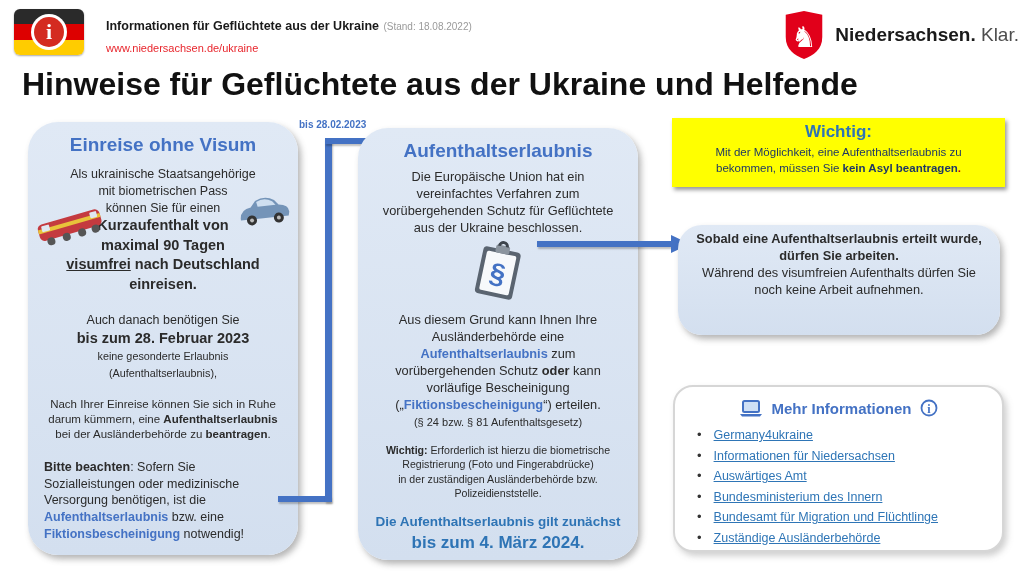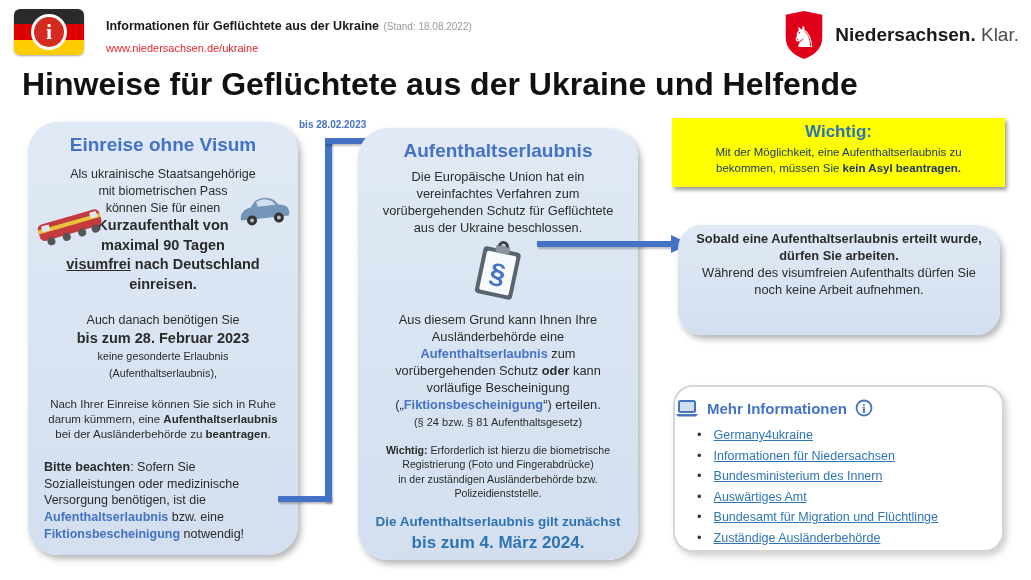--- a/index.html
+++ b/index.html
@@ -52,21 +52,21 @@
                box-shadow:2px 3px 4px rgba(0,0,0,.4);}
   #box-wichtig .wtitle{text-align:center;font-size:17px;font-weight:bold;color:#2e74b5;margin-top:4px;}
   #box-wichtig .wbody{text-align:center;font-size:11.5px;color:#1f3864;line-height:1.4;margin-top:2px;}
 
   #box-arbeit{left:678px;top:225px;width:322px;height:110px;border-radius:24px;}
   #box-arbeit .boxtitle{font-size:17px;margin-top:10px;}
   #box-arbeit .btext{font-size:12.8px;margin-top:5px;}
 
   #box-info{position:absolute;left:673px;top:385px;width:327px;height:163px;background:#fff;
             border:2px solid #d6d6d6;border-radius:20px;box-shadow:3px 4px 6px rgba(120,120,120,.35);}
-  .info-head{display:flex;align-items:center;justify-content:flex-start;gap:8px;margin-top:12px;
+  .info-head{display:flex;align-items:center;justify-content:center;gap:8px;margin-top:12px;
              color:#4472c4;font-weight:bold;font-size:15px;}
   .info-list{list-style:none;margin:8px 0 0;padding:0 0 0 22px;}
   .info-list li{display:flex;align-items:baseline;gap:12px;line-height:1.56;font-size:12.5px;}
   .info-list li::before{content:"•";color:#333;font-size:13px;}
   .info-list a{color:#2e75b6;text-decoration:underline;cursor:pointer;}
 
   
   .conn{position:absolute;background:#4472c4;box-shadow:1px 2px 2px rgba(0,0,0,.25);}
   .arrowhead{position:absolute;width:0;height:0;border-top:9px solid transparent;border-bottom:9px solid transparent;
              border-left:19px solid #4472c4;}
@@ -182,26 +182,26 @@
       </svg>
     </div>
     <ul class="info-list">
         <li>
           <a>Germany4ukraine</a>
         </li>
         <li>
           <a>Informationen für Niedersachsen</a>
         </li>
         <li>
+          <a>Auswärtiges Amt</a>
+        </li>
+        <li>
           <a>Bundesministerium des Innern</a>
         </li>
         <li>
-          <a>Auswärtiges Amt</a>
-        </li>
-        <li>
           <a>Bundesamt für Migration und Flüchtlinge</a>
         </li>
         <li>
           <a>Zuständige Ausländerbehörde</a>
         </li>
       </ul>
   </div>
 
 </div>
 

